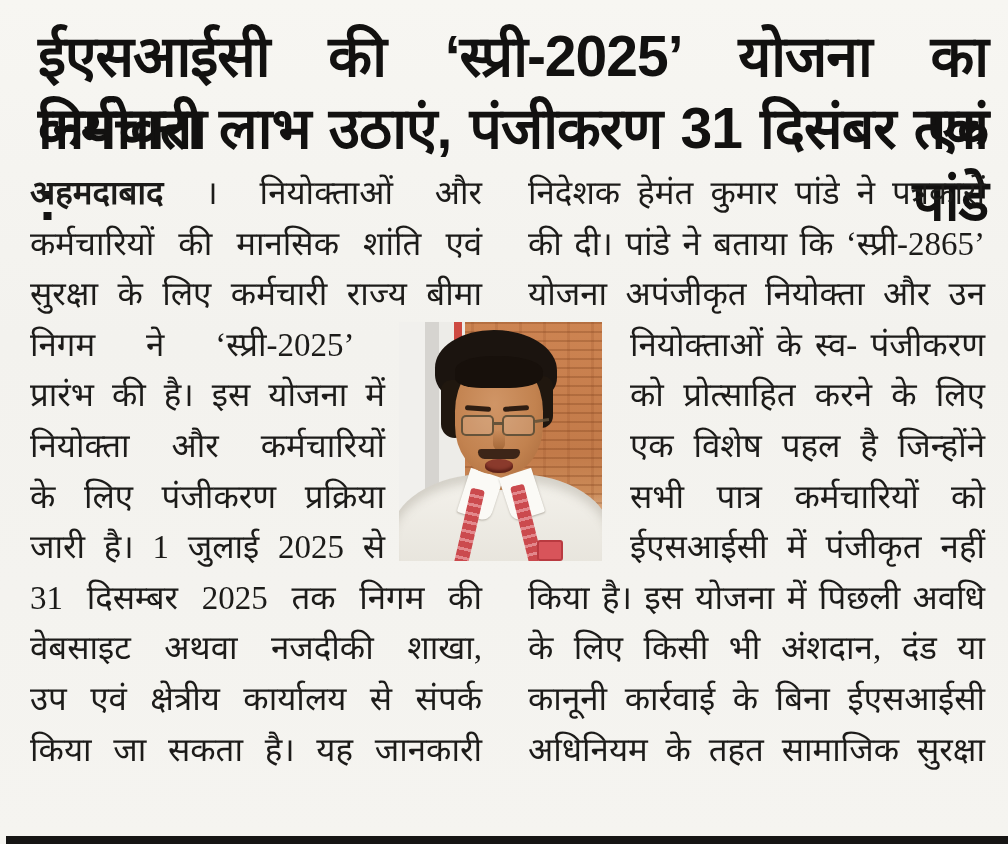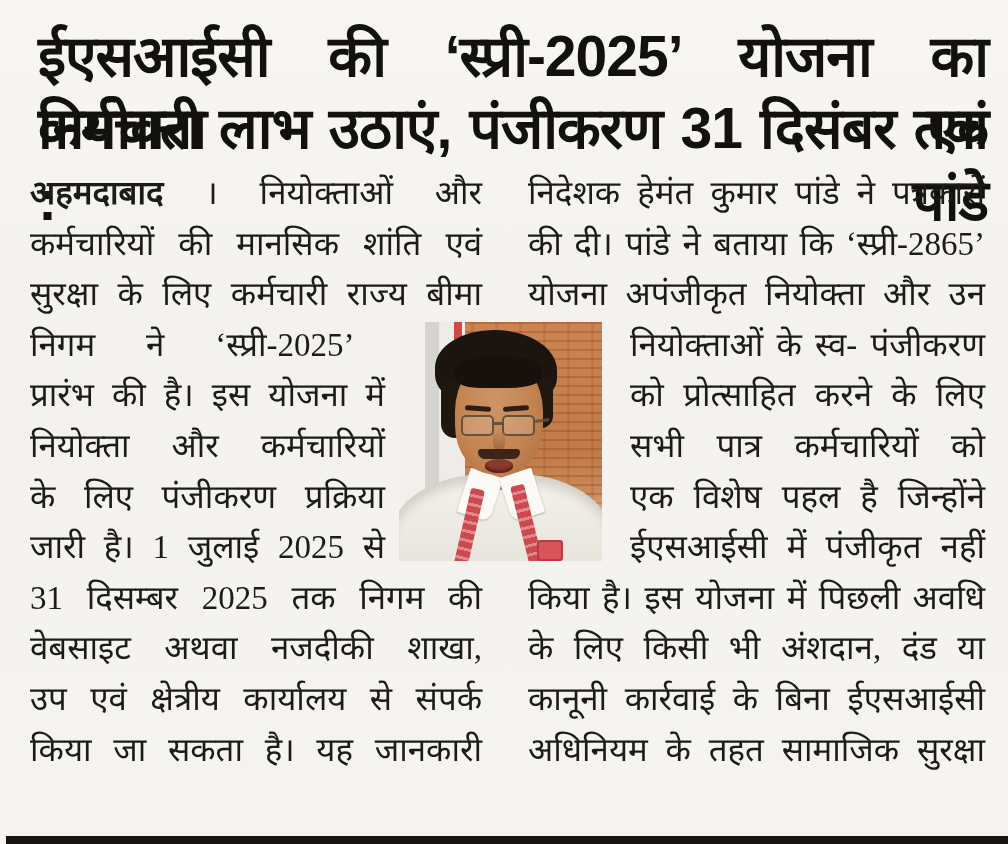--- a/index.html
+++ b/index.html
@@ -147,22 +147,22 @@
     <span class="b-line">उप एवं क्षेत्रीय कार्यालय से संपर्क</span>
     <span class="b-line">किया जा सकता है। यह जानकारी</span>
   </div>
 
   <div class="col col-right">
     <span class="b-line">निदेशक हेमंत कुमार पांडे ने पत्रकारों</span>
     <span class="b-line">की दी। पांडे ने बताया कि ‘स्प्री-2865’</span>
     <span class="b-line">योजना अपंजीकृत नियोक्ता और उन</span>
     <span class="b-line narrow">नियोक्ताओं के स्व- पंजीकरण</span>
     <span class="b-line narrow">को प्रोत्साहित करने के लिए</span>
+    <span class="b-line narrow">एक विशेष पहल है जिन्होंने</span>
     <span class="b-line narrow">सभी पात्र कर्मचारियों को</span>
-    <span class="b-line narrow">एक विशेष पहल है जिन्होंने</span>
     <span class="b-line narrow">ईएसआईसी में पंजीकृत नहीं</span>
     <span class="b-line">किया है। इस योजना में पिछली अवधि</span>
     <span class="b-line">के लिए किसी भी अंशदान, दंड या</span>
     <span class="b-line">कानूनी कार्रवाई के बिना ईएसआईसी</span>
     <span class="b-line">अधिनियम के तहत सामाजिक सुरक्षा</span>
   </div>
 
   <div class="photo">
     <div class="ph-bamboo"></div>
     <div class="ph-curtain"></div>

